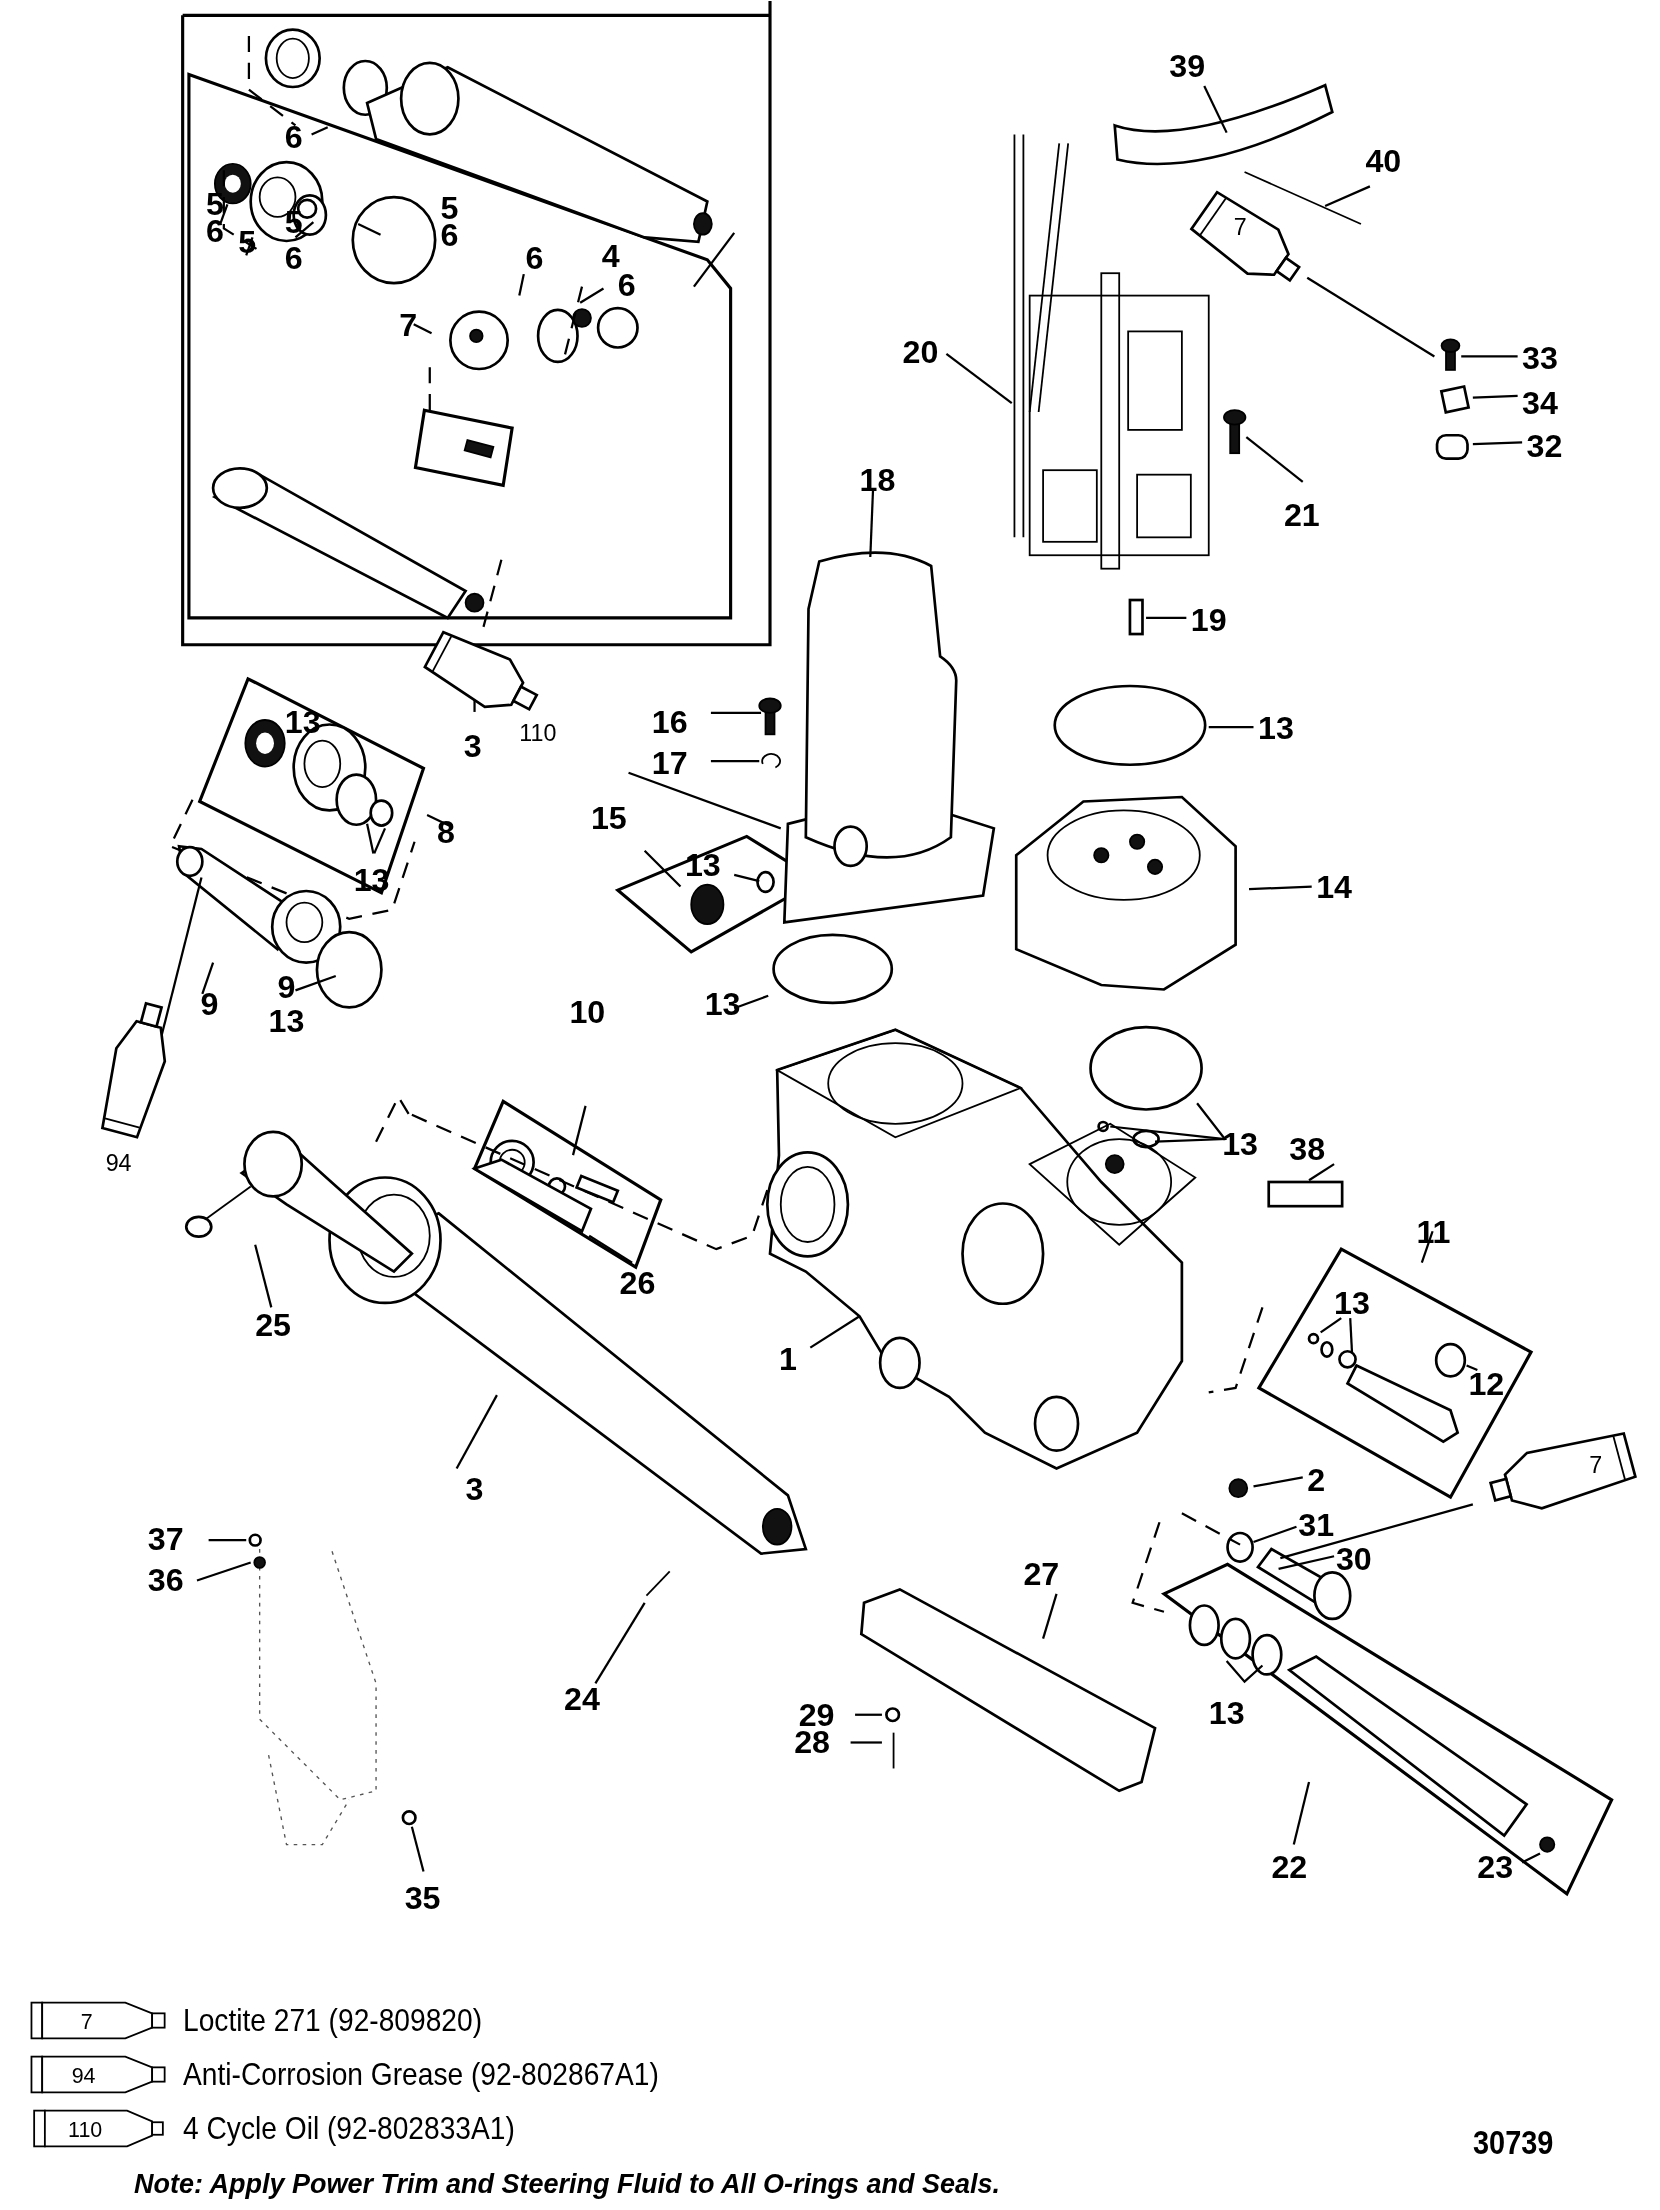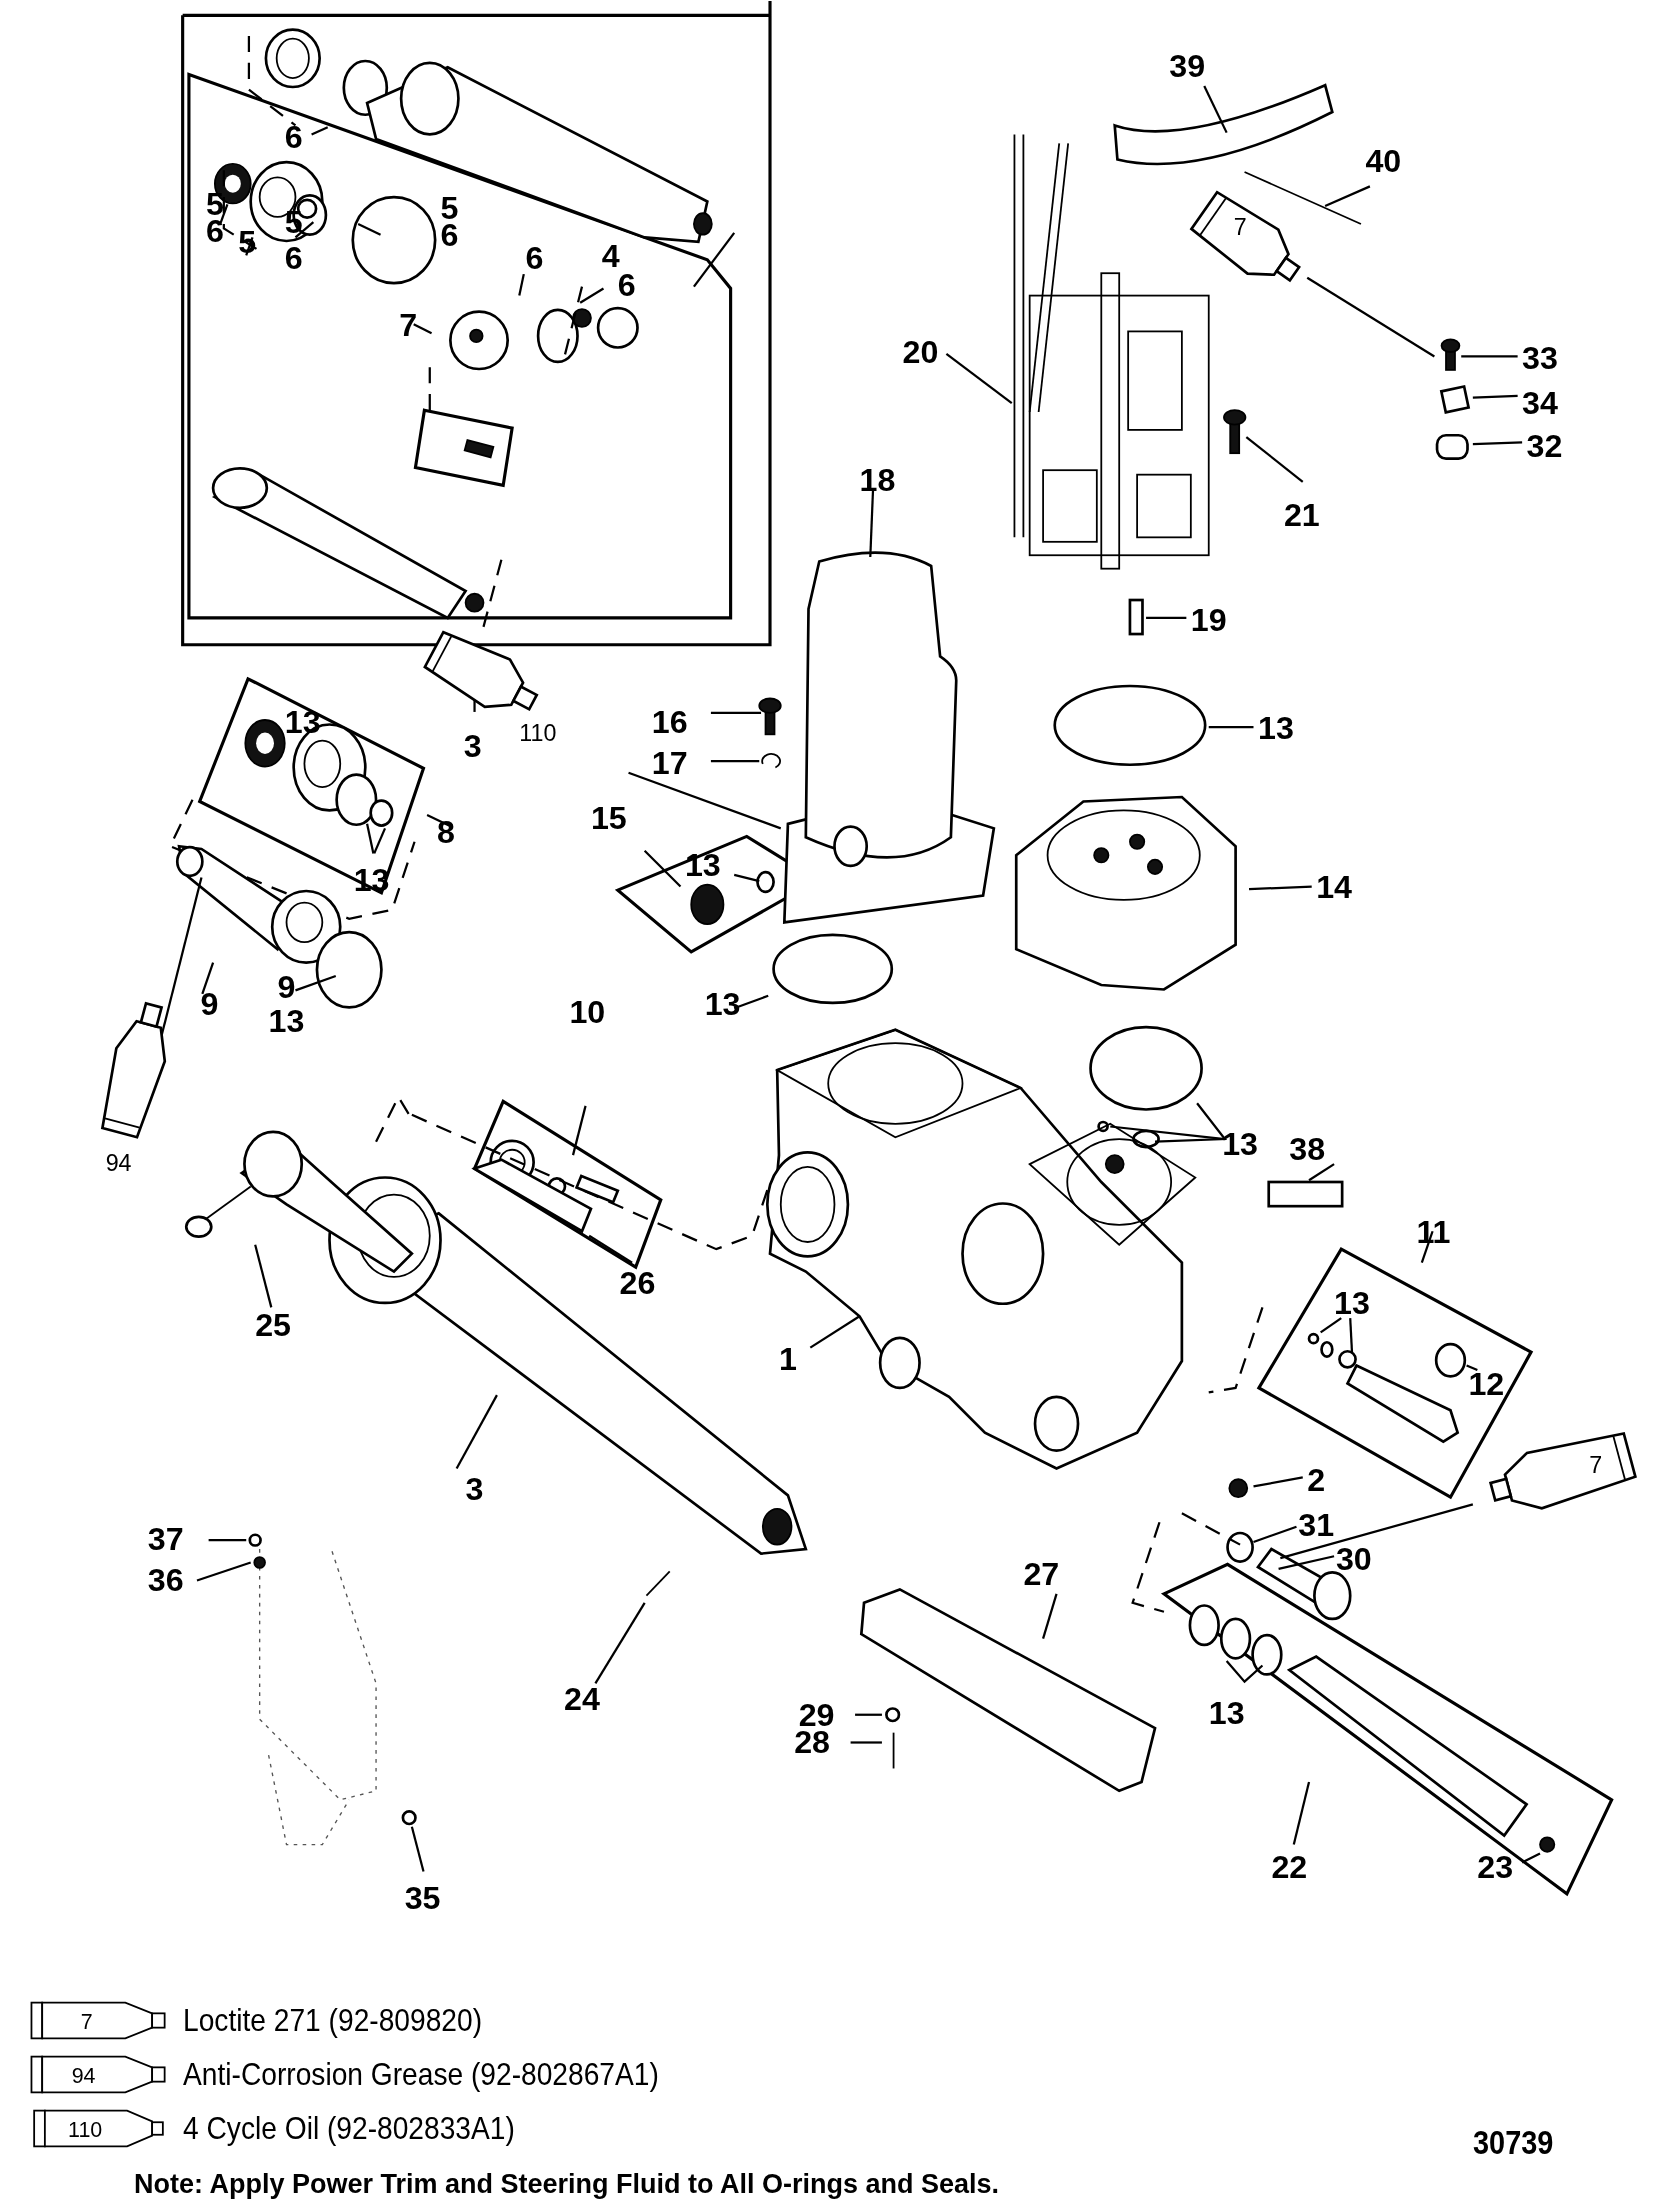--- a/index.html
+++ b/index.html
@@ -13,21 +13,21 @@
     .dash { stroke: #000; stroke-width: 2.5; fill: none; stroke-dasharray: 18 12; }
     .dash-light { stroke: #555; stroke-width: 1.5; fill: none; stroke-dasharray: 4 6; }
     .box { fill: none; stroke: #000; stroke-width: 3.5; }
     .callout { font-family: "Liberation Sans", sans-serif; font-weight: bold; font-size: 36px; fill: #000; }
     .tube-label { font-family: "Liberation Sans", sans-serif; font-size: 26px; fill: #000; }
     .legend { position: absolute; left: 27px; top: 1993px; }
     .legend-row { display: flex; align-items: center; height: 54px; }
     .legend-row svg { width: 143px; height: 47px; }
     .legend-text { font-family: "Liberation Sans", sans-serif; font-size: 32px; margin-left: 12.5px; transform: scaleX(0.88); transform-origin: left center; white-space: nowrap; }
     .fig-number { position: absolute; left: 1473px; top: 2123px; font-family: "Liberation Sans", sans-serif; font-size: 34px; font-weight: bold; transform: scaleX(0.85); transform-origin: left center; }
-    .note { position: absolute; left: 134px; top: 2169px; font-family: "Liberation Sans", sans-serif; font-size: 27px; font-weight: bold; white-space: nowrap; }
+    .note { position: absolute; left: 134px; top: 2169px; font-family: "Liberation Sans", sans-serif; font-size: 27px; font-weight: bold; white-space: nowrap; font-style: italic; }
   </style>
 </head>
 <body>
 
 <svg id="diagram" viewBox="0 0 1854 2468" xmlns="http://www.w3.org/2000/svg">
 
   <g>
     <polyline class="box" points="204,17 860,17 860,1 860,720 204,720 204,17"></polyline>
     <polygon class="box" points="211,83 790,290 816,322 816,690 211,690"></polygon>
     <line class="leader" x1="530" y1="720" x2="530" y2="795"></line>

